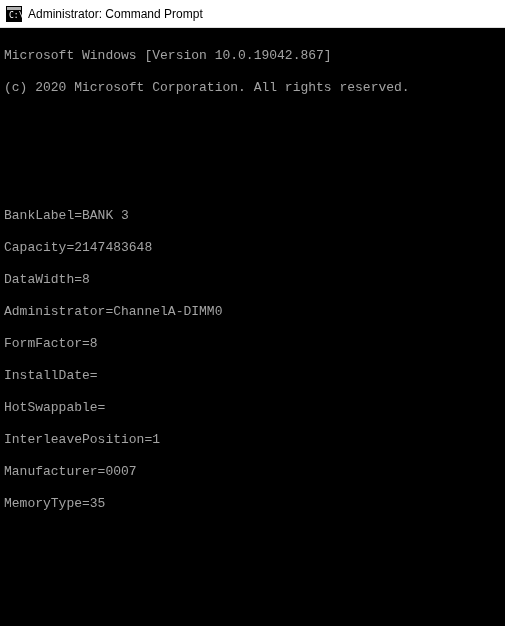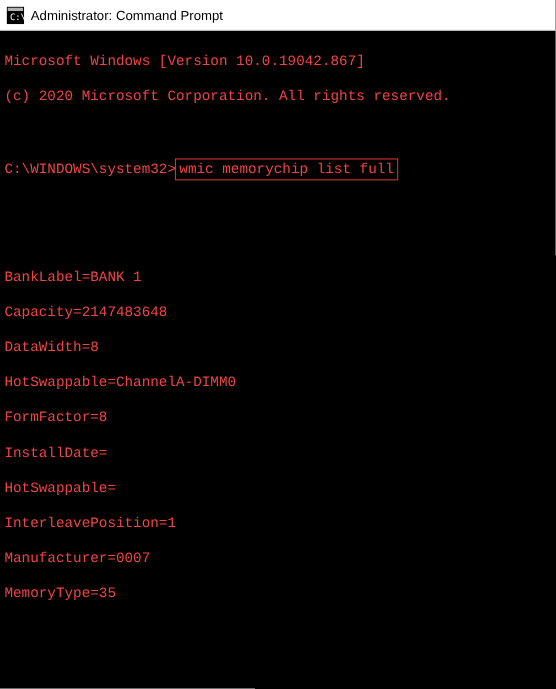--- a/index.html
+++ b/index.html
@@ -32,21 +32,21 @@
       display: flex;
       align-items: center;
       justify-content: center;
     }
     .titlebar-icon svg {
       width: 16px;
       height: 16px;
     }
     .terminal {
       background: #000000;
-      color: #ef4444;
+      color: #a3a3a3;
       width: 505px;
       height: 598px;
       padding: 4px 4px;
       font-size: 13px;
       line-height: 16px;
       font-family: Consolas, 'Courier New', monospace;
       white-space: pre;
       overflow: hidden;
     }
     .line {
@@ -74,27 +74,26 @@
       <text x="3" y="12" font-size="8" fill="#ffffff" font-family="monospace">C:\</text>
     </svg>
   </span>
   <span>Administrator: Command Prompt</span>
 </div>
 
 <div class="terminal">
 <span class="line">Microsoft Windows [Version 10.0.19042.867]</span>
 <span class="line">(c) 2020 Microsoft Corporation. All rights reserved.</span>
 <span class="line"> </span>
-<span class="prompt-line"><span>C:\WINDOWS\system32&gt;</span><span class="highlight-box"><span>wmic memorychip list full</span></span></span>
 <span class="line"> </span>
 <span class="line"> </span>
-<span class="line">BankLabel=BANK 1</span>
+<span class="line">BankLabel=BANK 3</span>
 <span class="line">Capacity=2147483648</span>
 <span class="line">DataWidth=8</span>
-<span class="line">HotSwappable=ChannelA-DIMM0</span>
+<span class="line">Administrator=ChannelA-DIMM0</span>
 <span class="line">FormFactor=8</span>
 <span class="line">InstallDate=</span>
 <span class="line">HotSwappable=</span>
 <span class="line">InterleavePosition=1</span>
 <span class="line">Manufacturer=0007</span>
 <span class="line">MemoryType=35</span>
 
 
 
 

